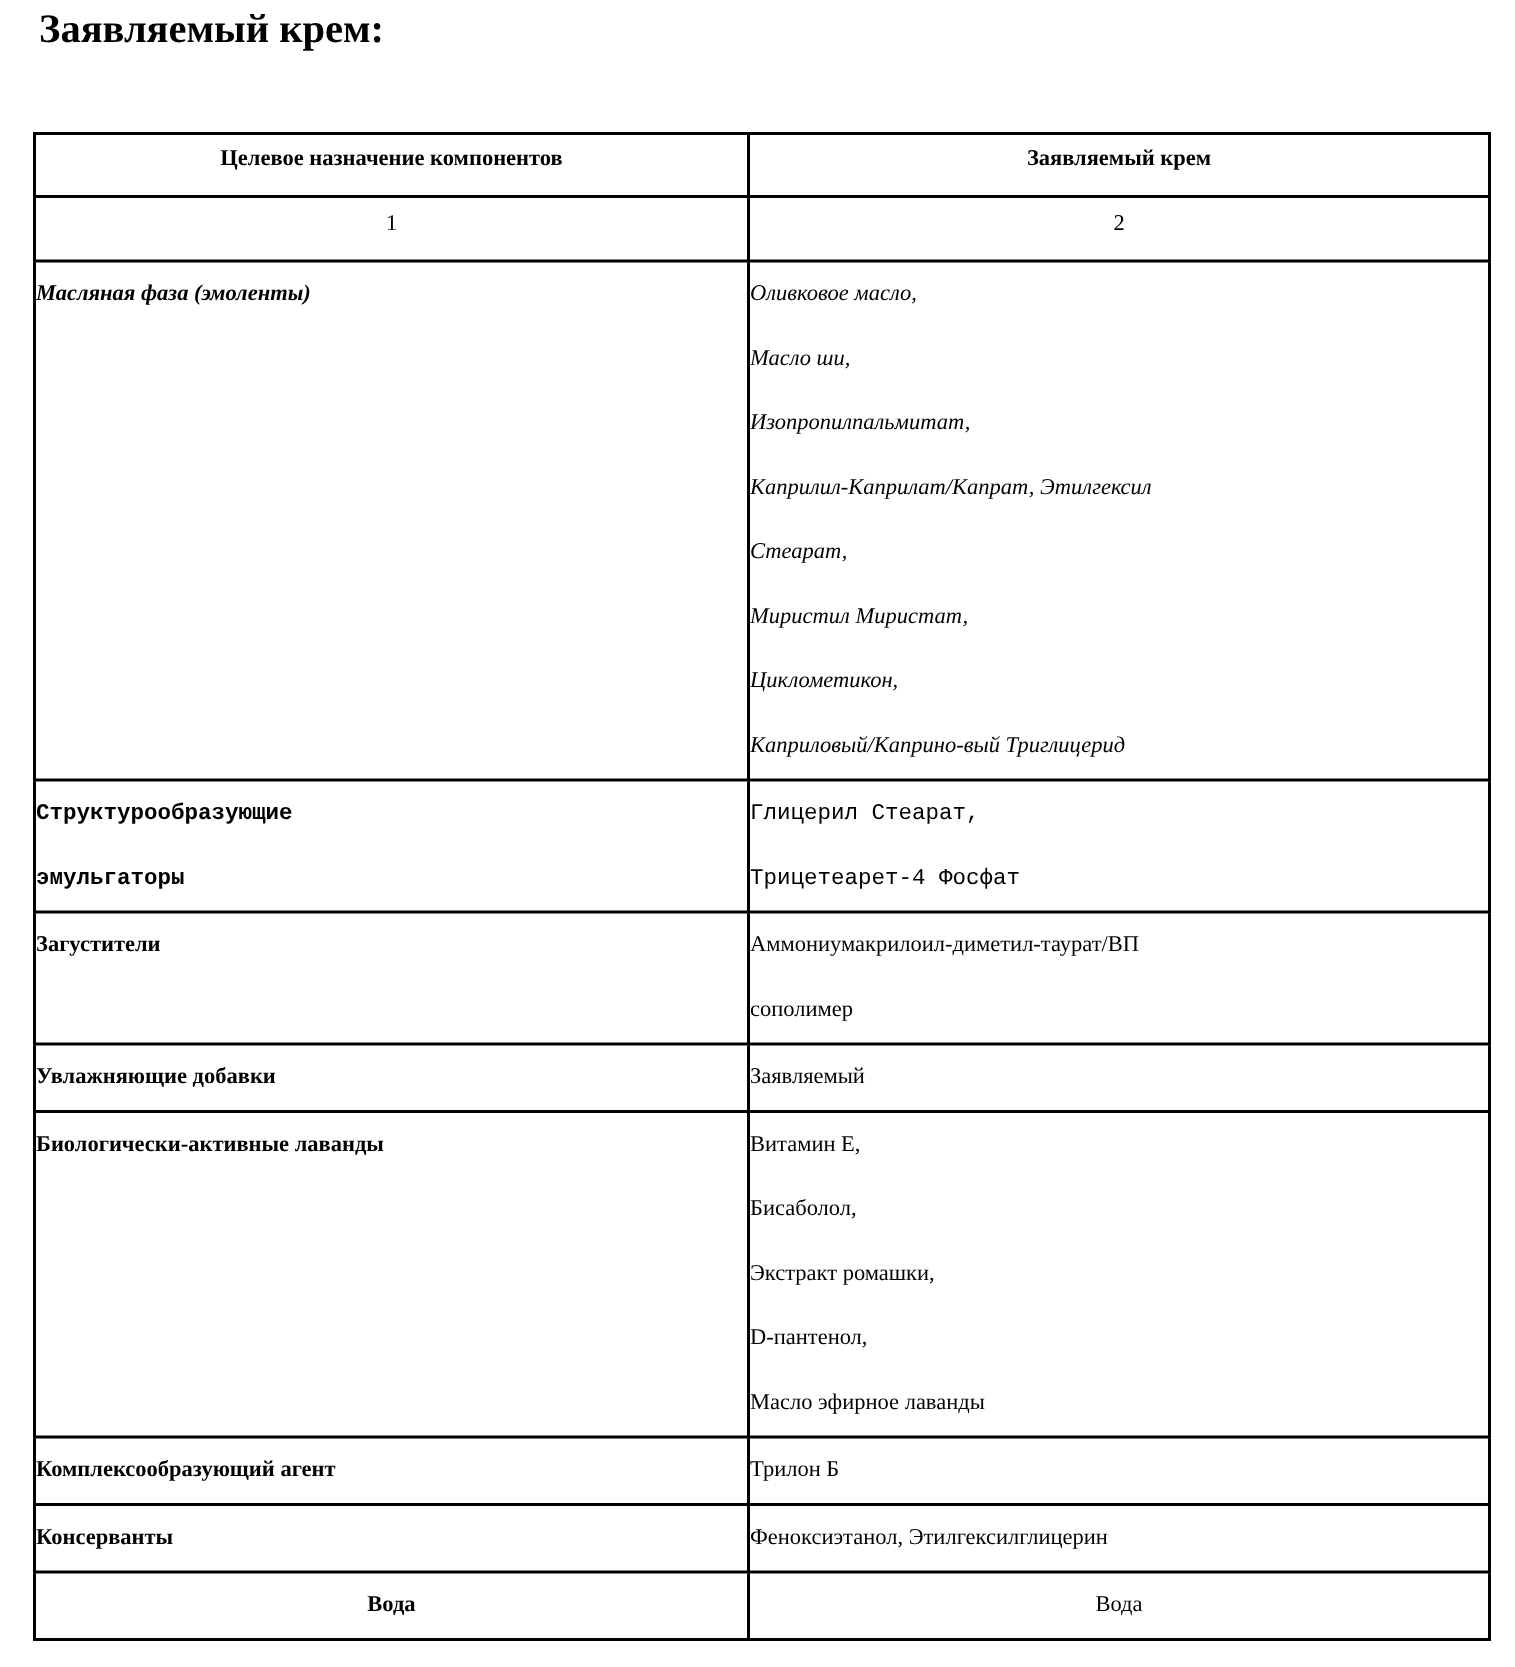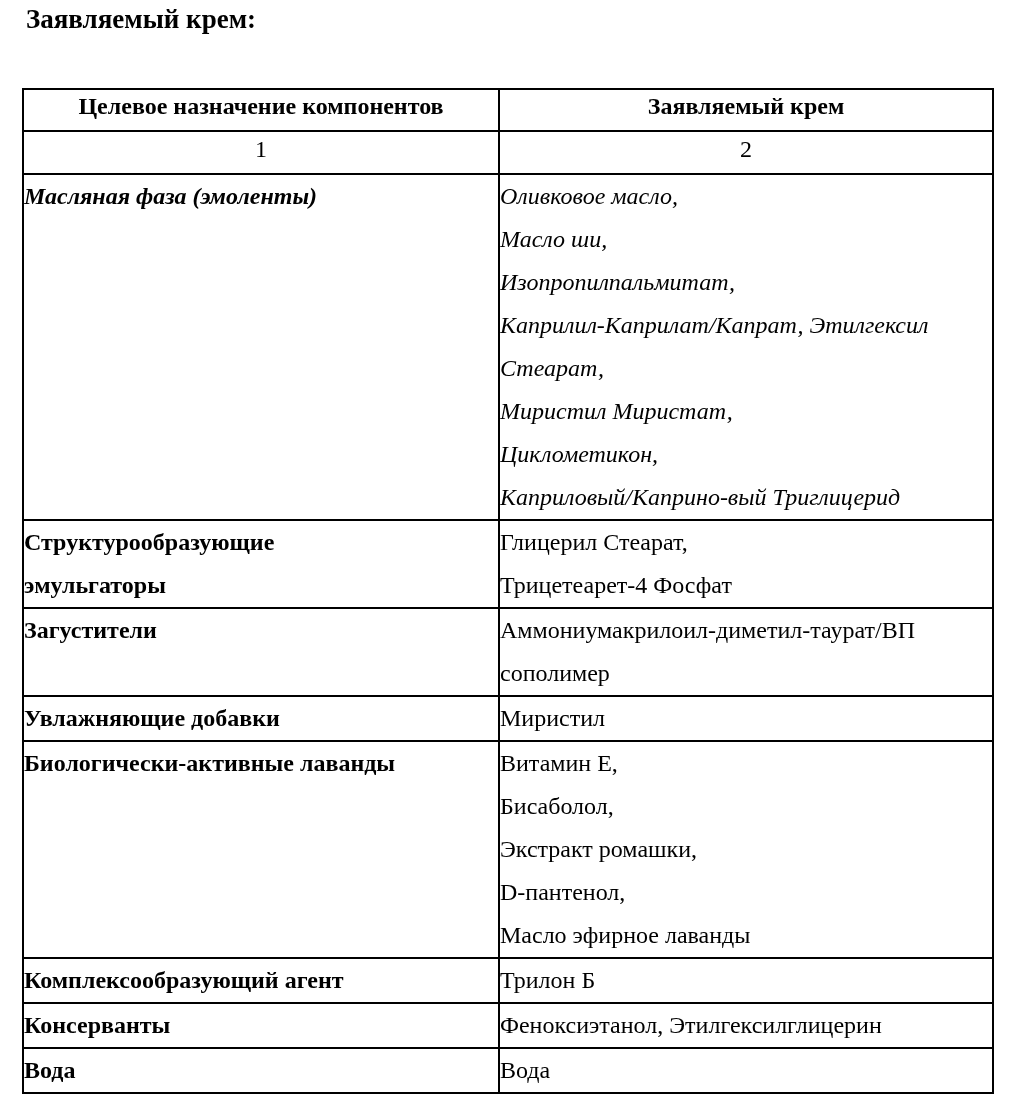--- a/index.html
+++ b/index.html
@@ -12,36 +12,36 @@
     font-weight: bold; font-size: 27px; line-height: 30px;
   }
   table.comp {
     position: absolute; left: 22px; top: 88px;
     width: 970px; border-collapse: collapse; table-layout: fixed;
   }
   table.comp col.c1 { width: 476px; }
   table.comp col.c2 { width: 494px; }
   table.comp td, table.comp th {
     border: 2px solid #000; padding: 0; vertical-align: top;
-    font-size: 24px;
+    font-size: 15px;
   }
   th { font-weight: bold; text-align: center; height: 40px; line-height: 32px; padding-top: 0; }
   td.num { text-align: center; height: 41px; line-height: 34px; font-weight: normal; }
   td.label { font-weight: bold; padding-left: 4px; padding-top: 3px; }
   td.vals { padding-left: 7px; padding-top: 3px; }
   .line { display: block; line-height: 43px; height: 43px; white-space: nowrap; }
   td.label .line, td.vals .line { height: 43px; }
   tr.r1 td { height: 340px; font-style: italic; }
-  tr.r2 td { height: 84px; }
+  tr.r2 td { height: 84px; font-family: Liberation Mono, monospace; }
   tr.r3 td { height: 84px; }
   tr.r4 td { height: 41px; border-radius: 22px; }
   tr.r5 td { height: 211px; }
   tr.r6 td { height: 42px; font-family: Liberation Serif, serif; }
   tr.r7 td { height: 40px; }
-  tr.r8 td { height: 40px; }
+  tr.r8 td { height: 40px; text-align: center; }
 </style>
 </head>
 <body>
 
 <div class="doc-title">Заявляемый крем:</div>
 
 <table class="comp">
   <colgroup>
       <col class="c1">
       <col class="c2">
@@ -91,21 +91,21 @@
       <span class="line">Аммониумакрилоил-диметил-таурат/ВП</span>
       <span class="line">сополимер</span>
     </td>
   </tr>
 
   <tr class="r4">
     <td class="label">
       <span class="line">Увлажняющие добавки</span>
     </td>
     <td class="vals">
-      <span class="line">Миристил</span>
+      <span class="line">Заявляемый</span>
     </td>
   </tr>
 
   <tr class="r5">
     <td class="label">
       <span class="line">Биологически-активные лаванды</span>
     </td>
     <td class="vals">
       <span class="line">Витамин Е,</span>
       <span class="line">Бисаболол,</span>

